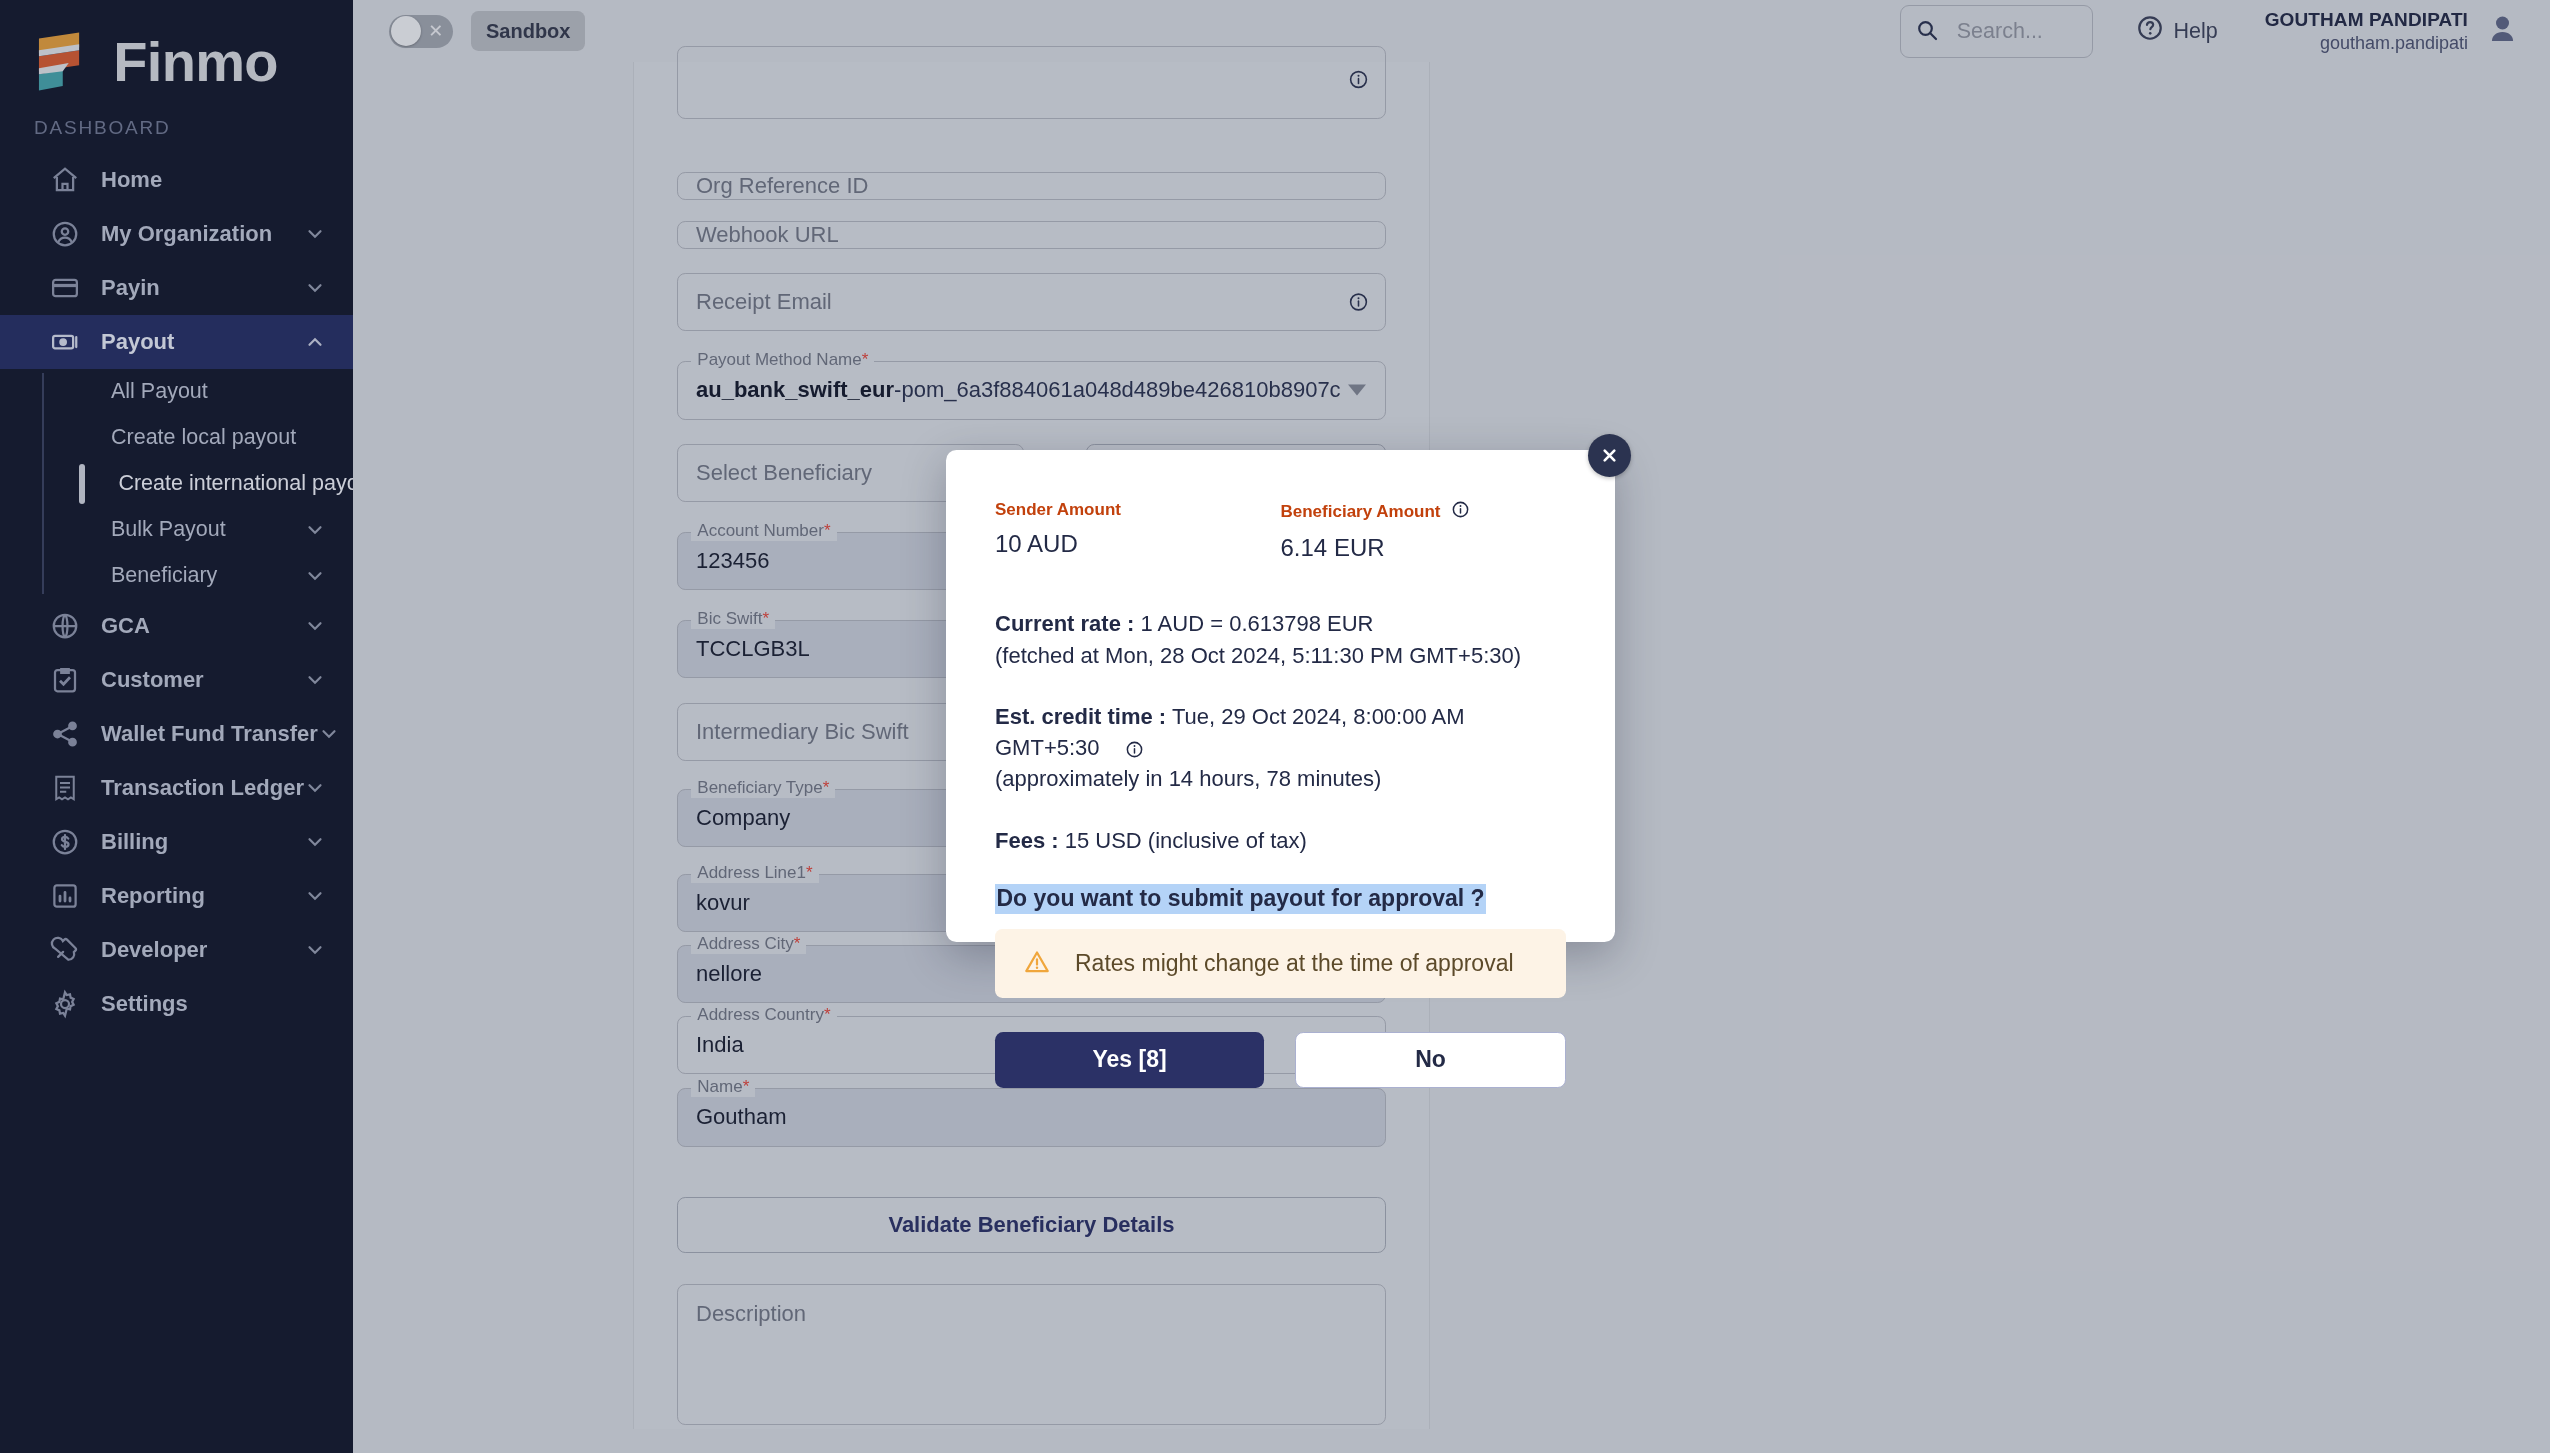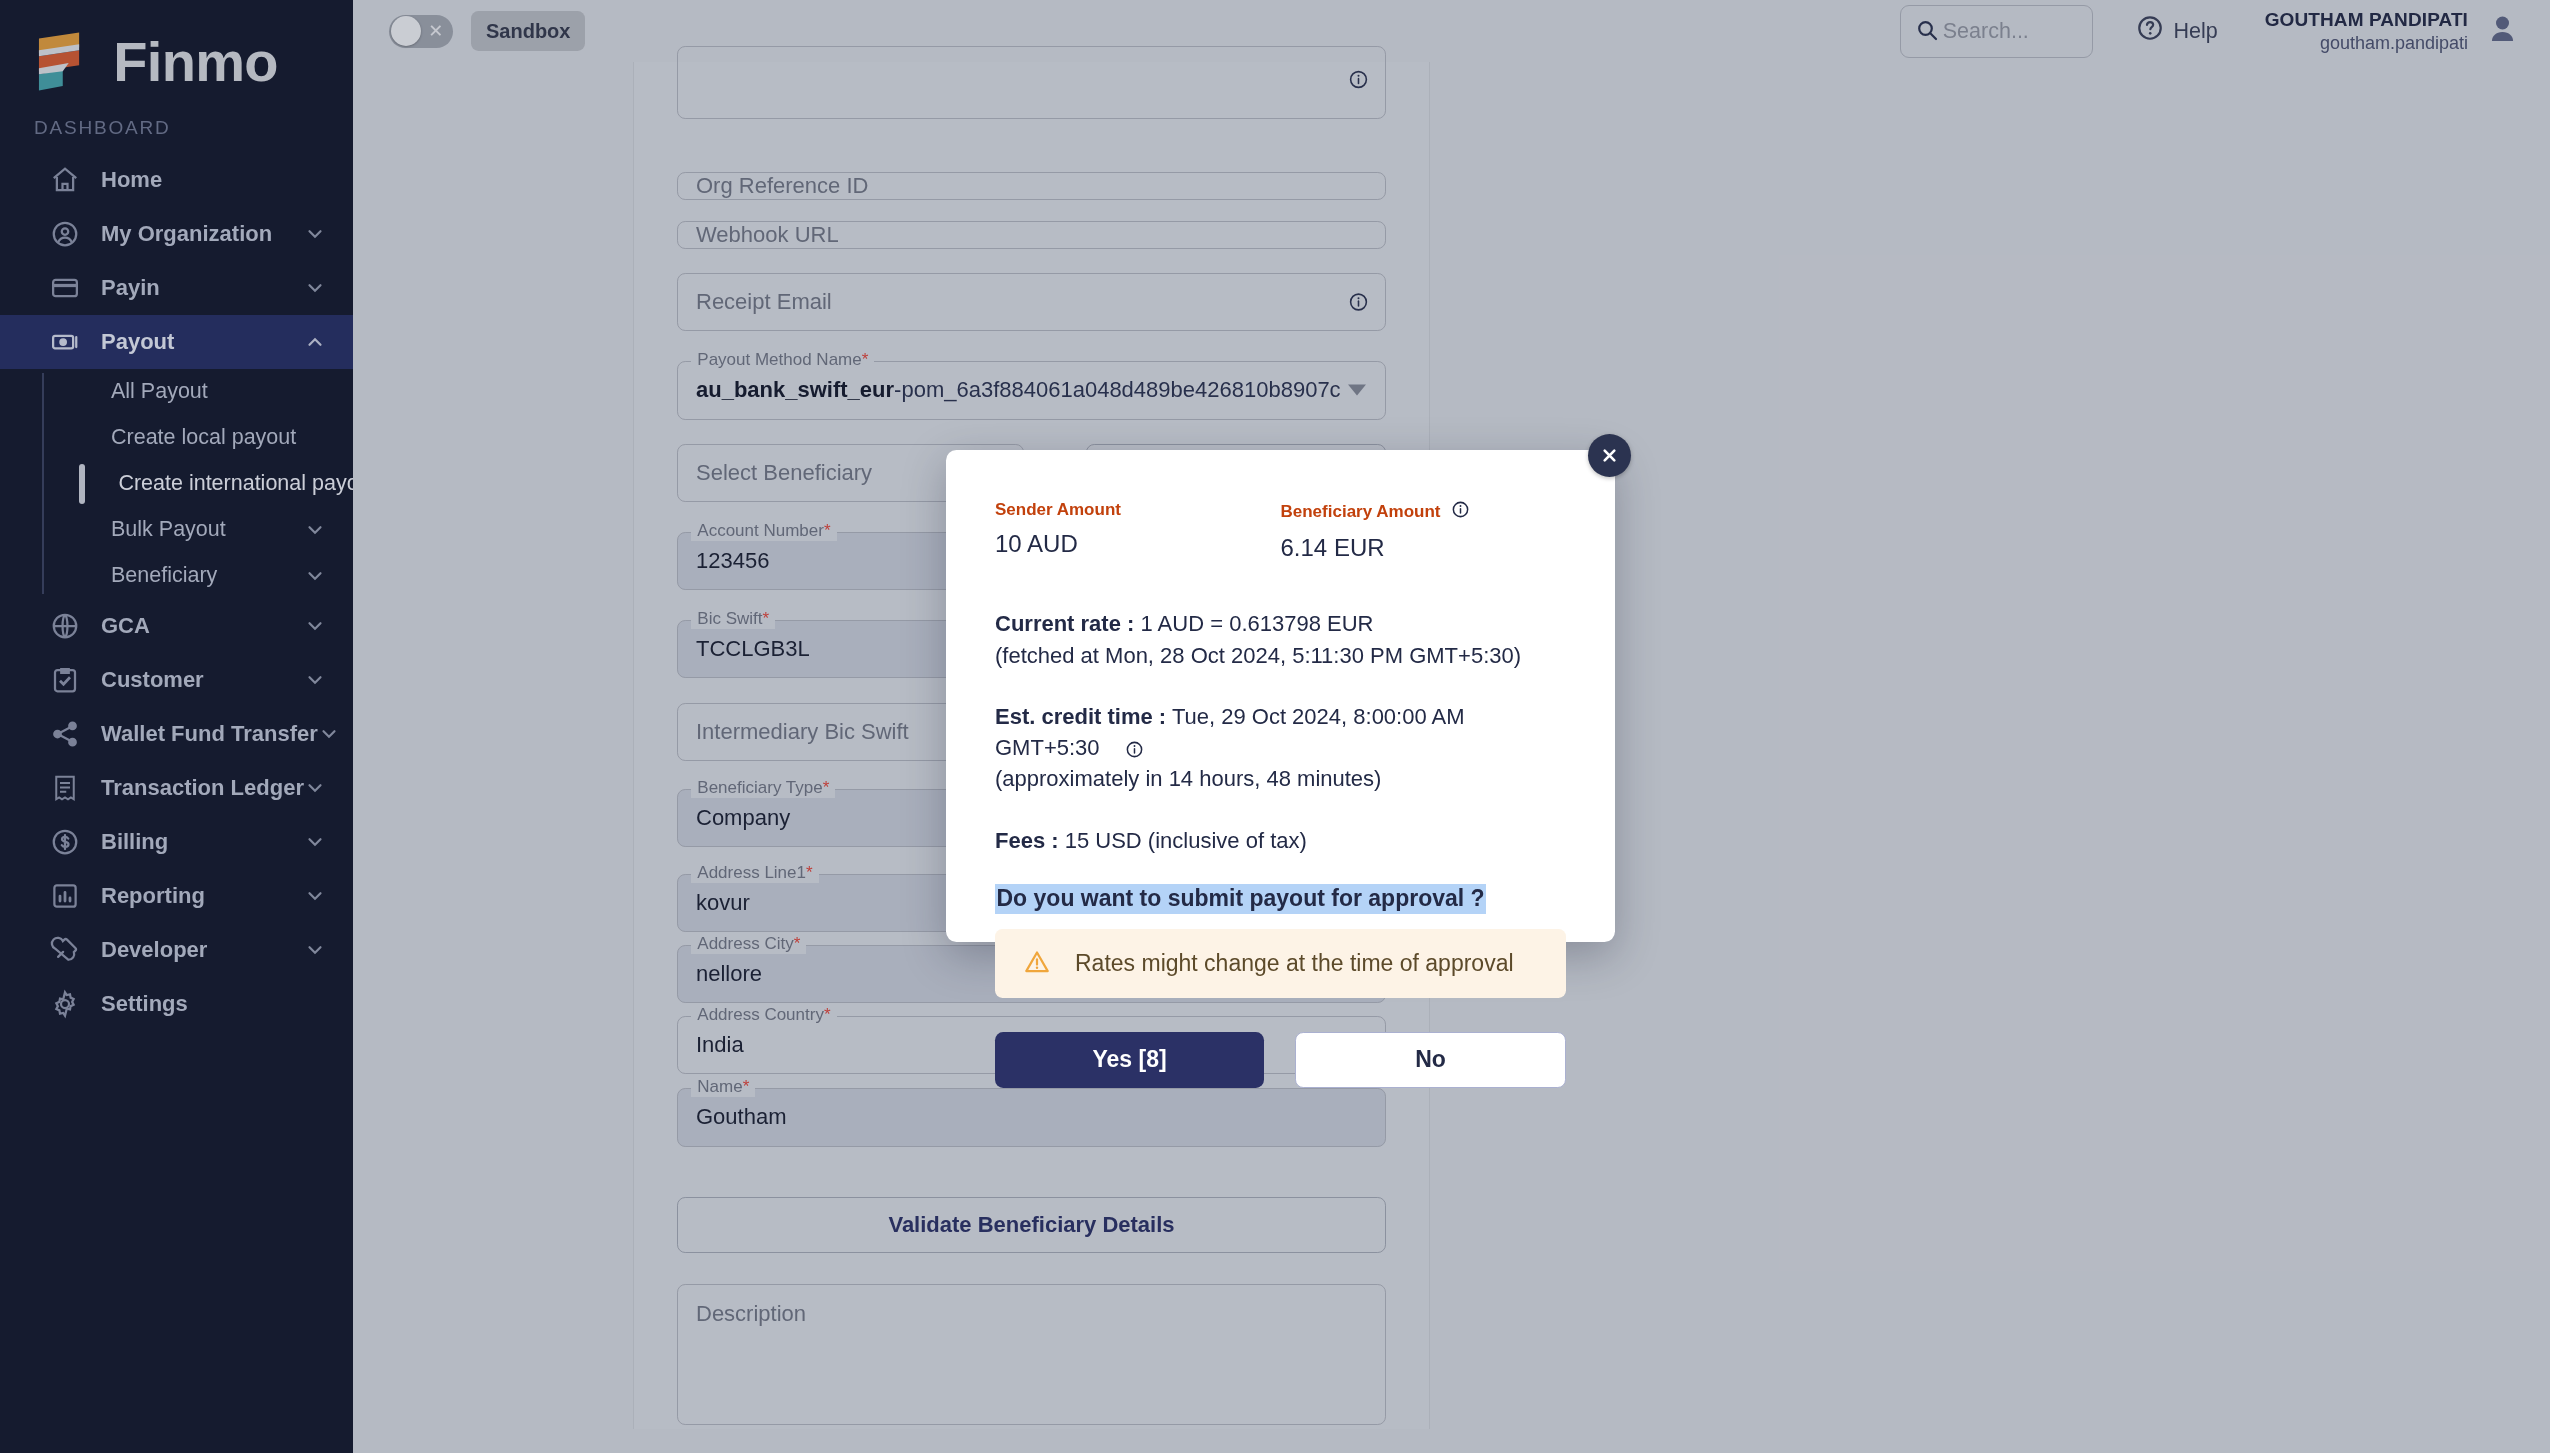--- a/index.html
+++ b/index.html
@@ -92,21 +92,21 @@
     font-size: 20px; font-weight: 700; border-radius: 7.4px;
     padding: 8.2px 15px; flex: 0 0 auto;
   }
   .hdr-spacer { flex: 1 1 auto; }
   .search-box {
     width: 193px; height: 53px; border: 1.1px solid #a9aeb8;
     border-radius: 9px; display: flex; align-items: center;
     padding: 0 13.3px; flex: 0 0 auto; cursor: text;
   }
   .search-box svg { width: 24px; height: 24px; flex: 0 0 auto; }
-  .search-ph { color: #8b909c; font-size: 21.5px; margin-left: 4px; }
+  .search-ph { color: #8b909c; font-size: 21.5px; margin-left: 18px; }
   .help-btn {
     display: flex; align-items: center; margin-left: 43px;
     color: #3a4159; font-size: 21.5px; cursor: pointer; flex: 0 0 auto;
   }
   .help-btn svg { width: 28px; height: 28px; margin-right: 9px; }
   .user-block {
     display: flex; align-items: center; margin-left: 47px; flex: 0 0 auto;
     cursor: pointer;
   }
   .user-text { text-align: right; margin-right: 15px; line-height: 1.25; }
@@ -653,21 +653,21 @@
           <b>Est. credit time :</b>
           <span>Tue, 29 Oct 2024, 8:00:00 AM GMT+5:30</span>
           <span class="mini-i">
             <svg viewBox="0 0 24 24" fill="none" stroke="#232a46" stroke-width="1.9">
                 <circle cx="12" cy="12" r="9"></circle>
                 <path d="M12 11v5.5" stroke-linecap="round"></path>
                 <circle cx="12" cy="7.5" r="1.2" fill="#232a46" stroke="none"></circle>
               </svg>
           </span>
         </div>
-        <div class="line">(approximately in 14 hours, 48 minutes)</div>
+        <div class="line">(approximately in 14 hours, 78 minutes)</div>
       </div>
 
       <div style="margin-top:30px;">
         <div class="line">
           <b>Fees :</b>
           <span>15 USD (inclusive of tax)</span>
         </div>
       </div>
 
       <div style="margin-top:28px;">

